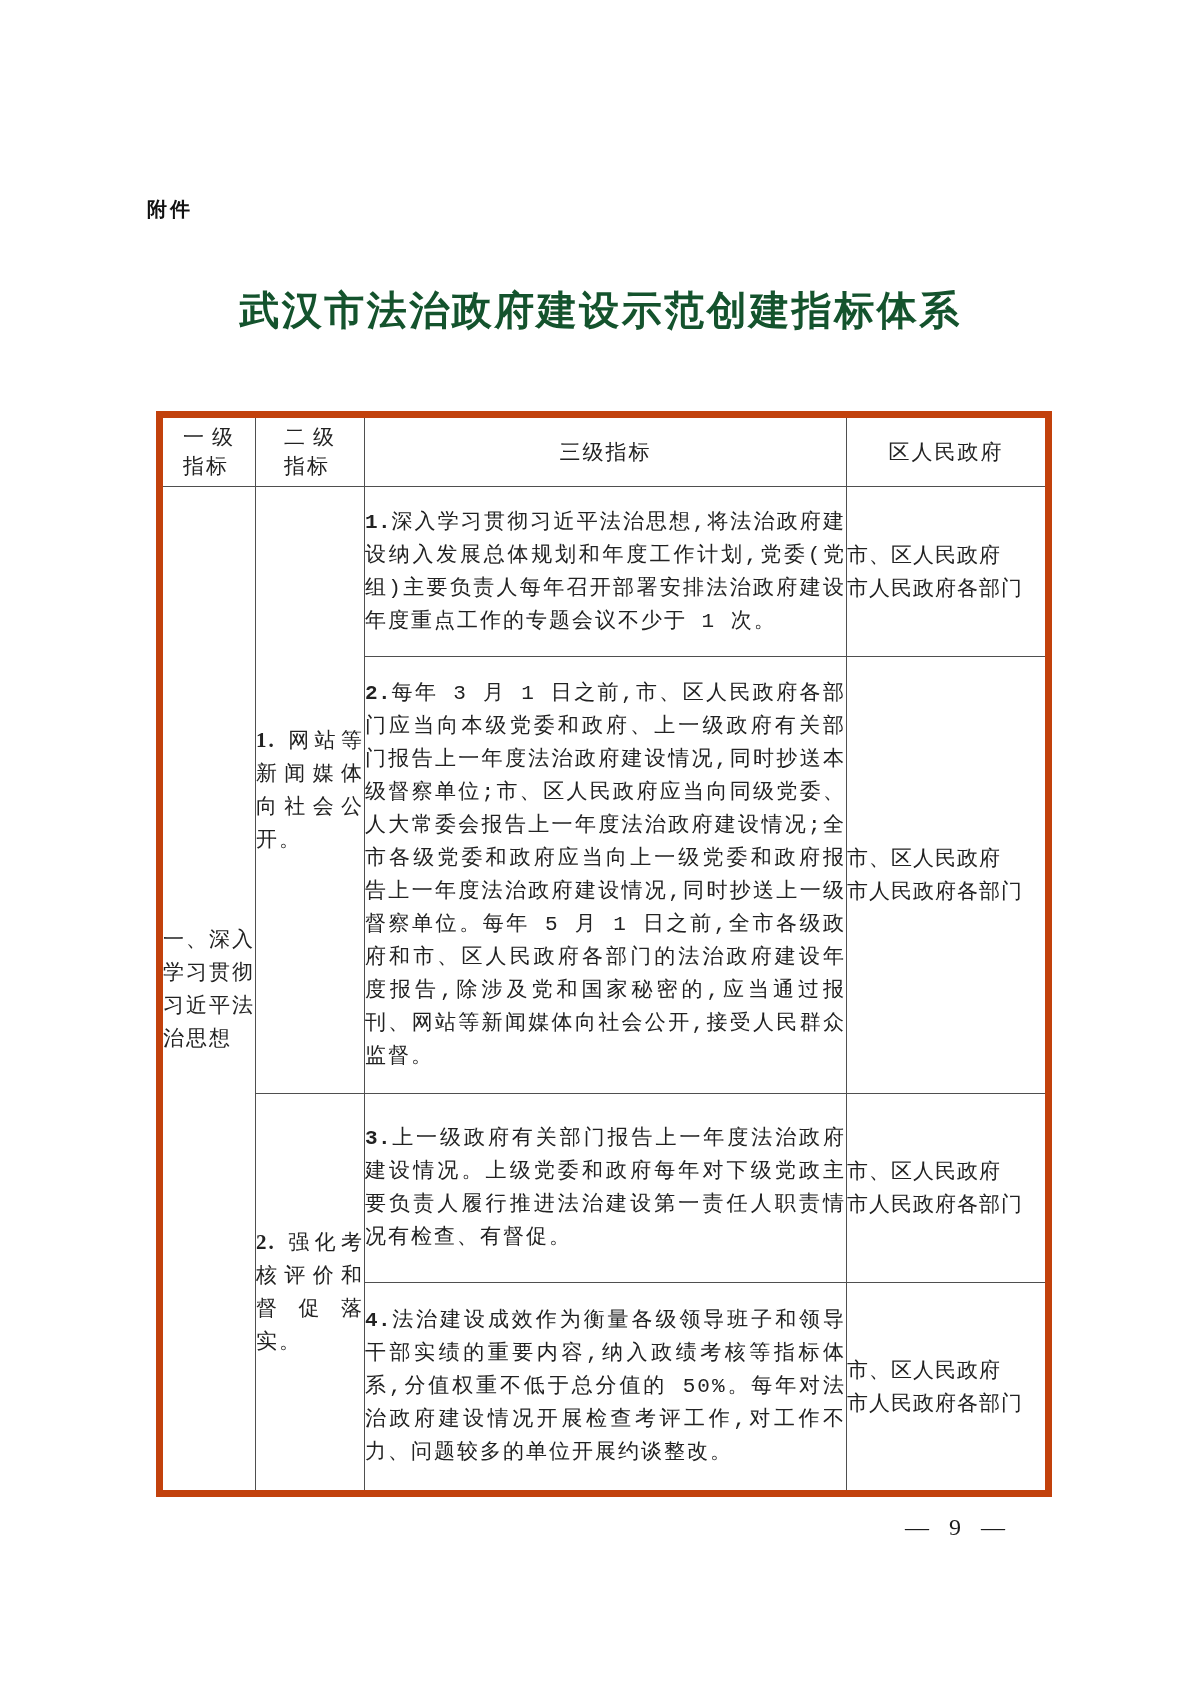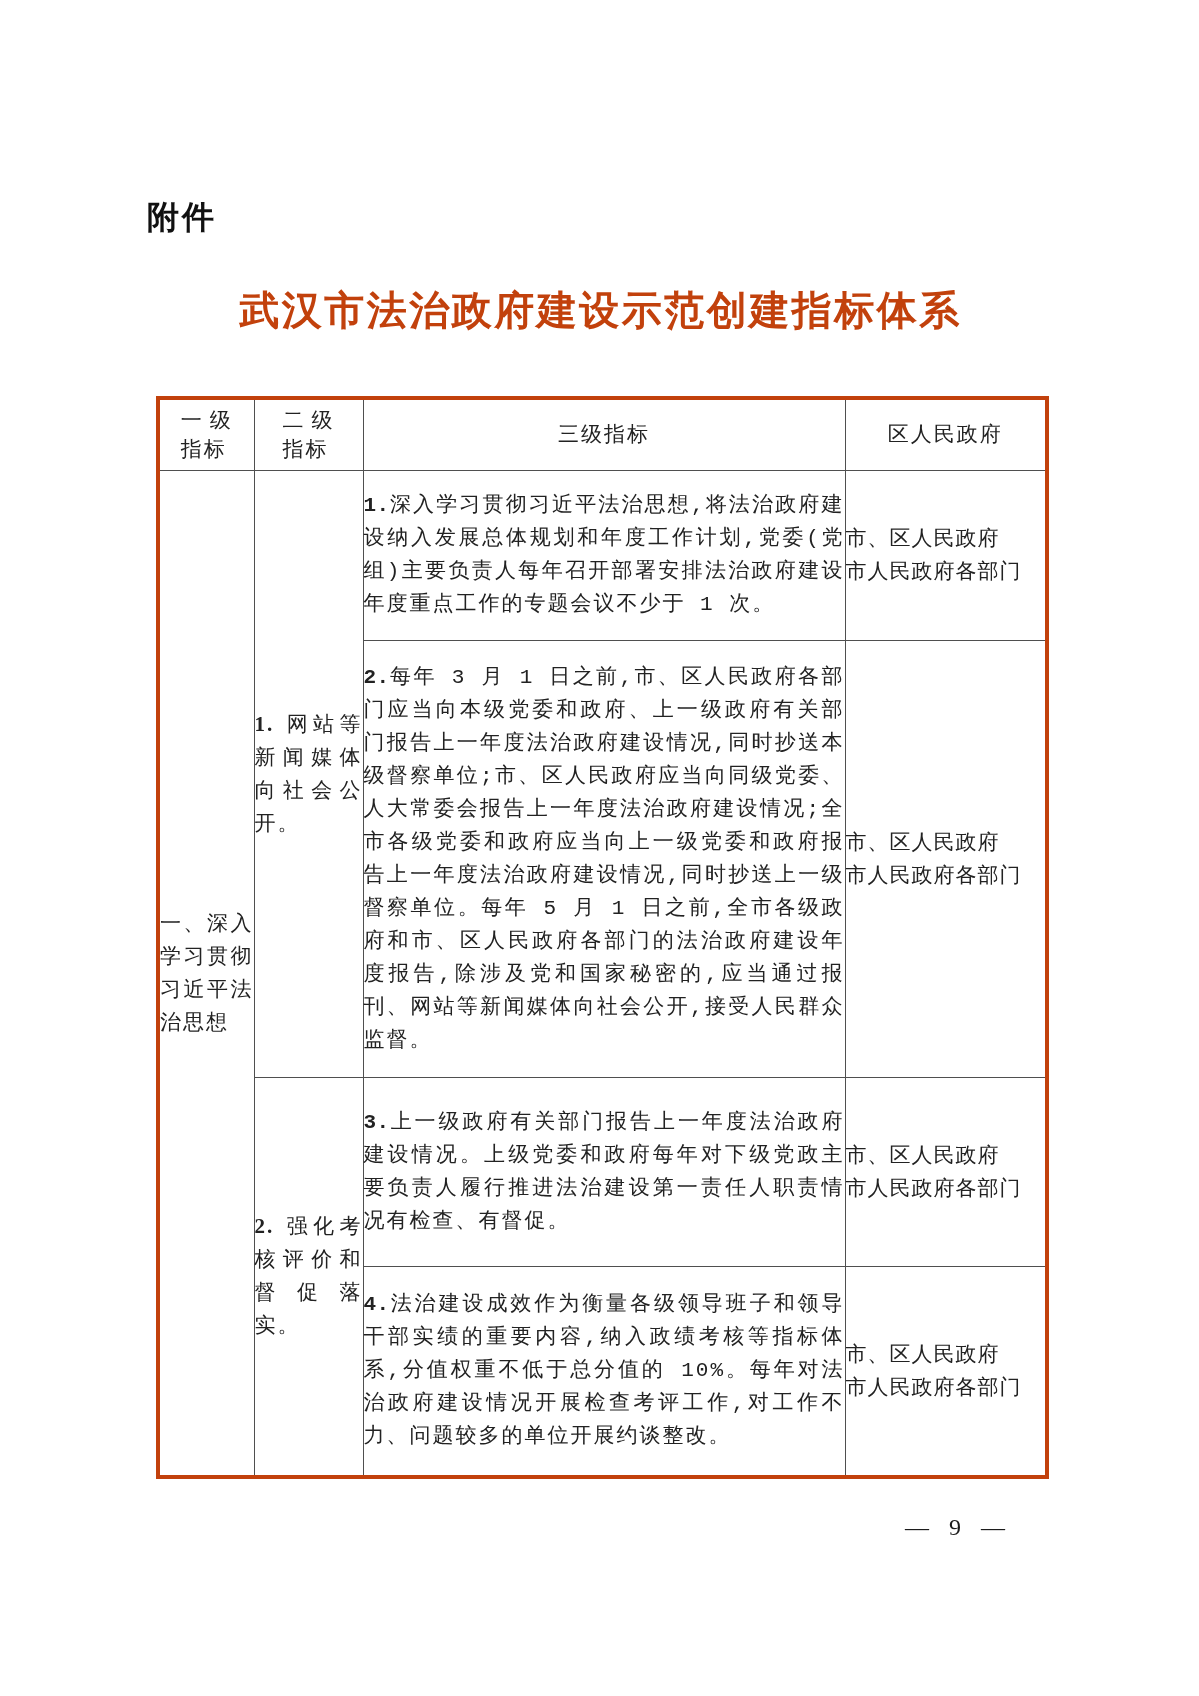--- a/index.html
+++ b/index.html
@@ -15,44 +15,44 @@
     font-family: "Liberation Serif", "DejaVu Serif", serif;
     color: #1c1c1c;
     overflow: hidden;
   }
   .attachment-label {
     position: absolute;
     left: 147px;
     top: 196px;
     font-family: "Liberation Sans", "DejaVu Sans", sans-serif;
     font-weight: 700;
-    font-size: 32px;
+    font-size: 20px;
     letter-spacing: 3px;
     color: #111;
   }
   .doc-title {
     position: absolute;
     left: 156px;
     top: 283px;
     width: 889px;
     text-align: center;
     font-weight: 700;
     font-size: 40px;
     letter-spacing: 2.5px;
-    color: #c2410c;
+    color: #14532d;
     white-space: nowrap;
   }
   table.indicator-table {
     position: absolute;
     left: 156px;
-    top: 396px;
+    top: 411px;
     width: 889px;
     border-collapse: collapse;
     table-layout: fixed;
-    border: 4px solid #c2410c;
+    border: 7px solid #c2410c;
     padding-left: 28px;
   }
   table.indicator-table col.c1 { width: 96px; }
   table.indicator-table col.c2 { width: 109px; }
   table.indicator-table col.c3 { width: 482px; }
   table.indicator-table col.c4 { width: 202px; }
   table.indicator-table th,
   table.indicator-table td {
     border: 1px solid #4f4f4f;
     vertical-align: middle;
@@ -190,21 +190,21 @@
         </td>
         <td class="cell-target">
           <div class="tline">市、区人民政府</div>
           <div class="tline">市人民政府各部门</div>
         </td>
       </tr>
 
       <tr class="r4">
         <td class="cell-l3">
           <div class="jtext">
-            <span class="num">4.</span><span>法治建设成效作为衡量各级领导班子和领导干部实绩的重要内容,纳入政绩考核等指标体系,分值权重不低于总分值的 10%。每年对法治政府建设情况开展检查考评工作,对工作不力、问题较多的单位开展约谈整改。</span>
+            <span class="num">4.</span><span>法治建设成效作为衡量各级领导班子和领导干部实绩的重要内容,纳入政绩考核等指标体系,分值权重不低于总分值的 50%。每年对法治政府建设情况开展检查考评工作,对工作不力、问题较多的单位开展约谈整改。</span>
           </div>
         </td>
         <td class="cell-target">
           <div class="tline">市、区人民政府</div>
           <div class="tline">市人民政府各部门</div>
         </td>
       </tr>
     </tbody>
   </table>
 

